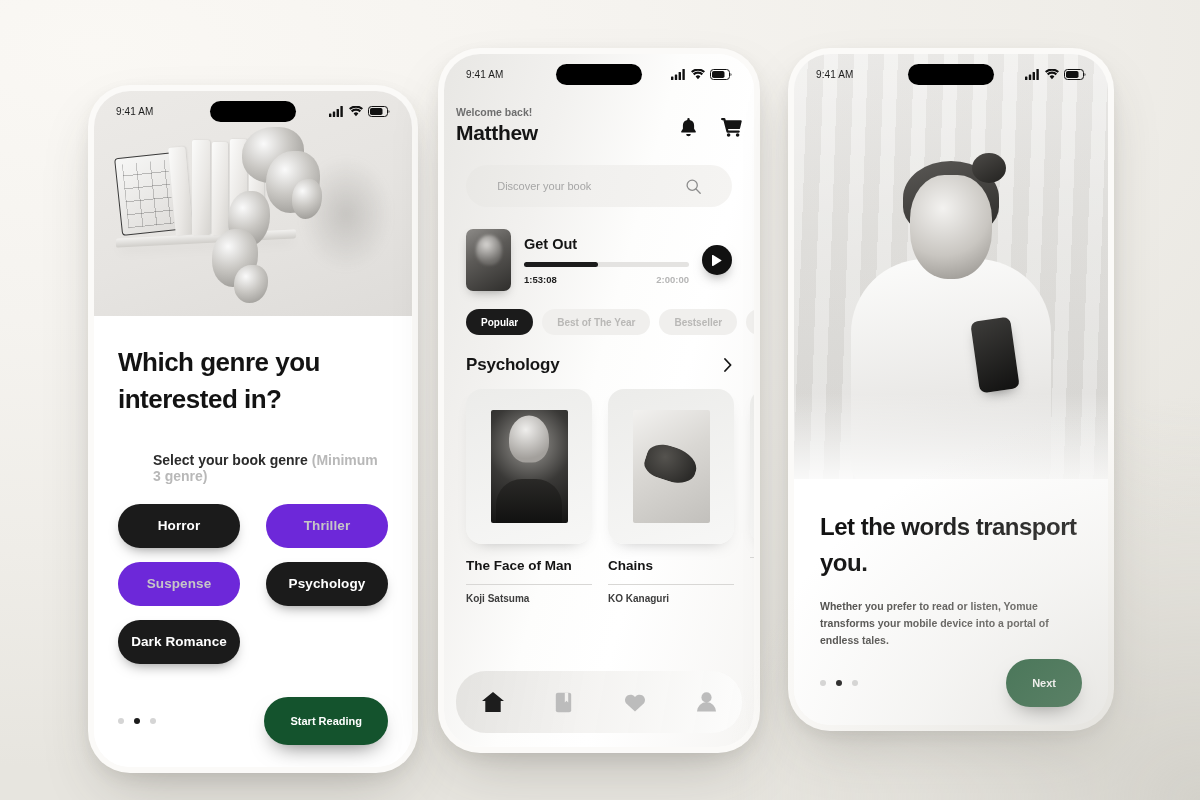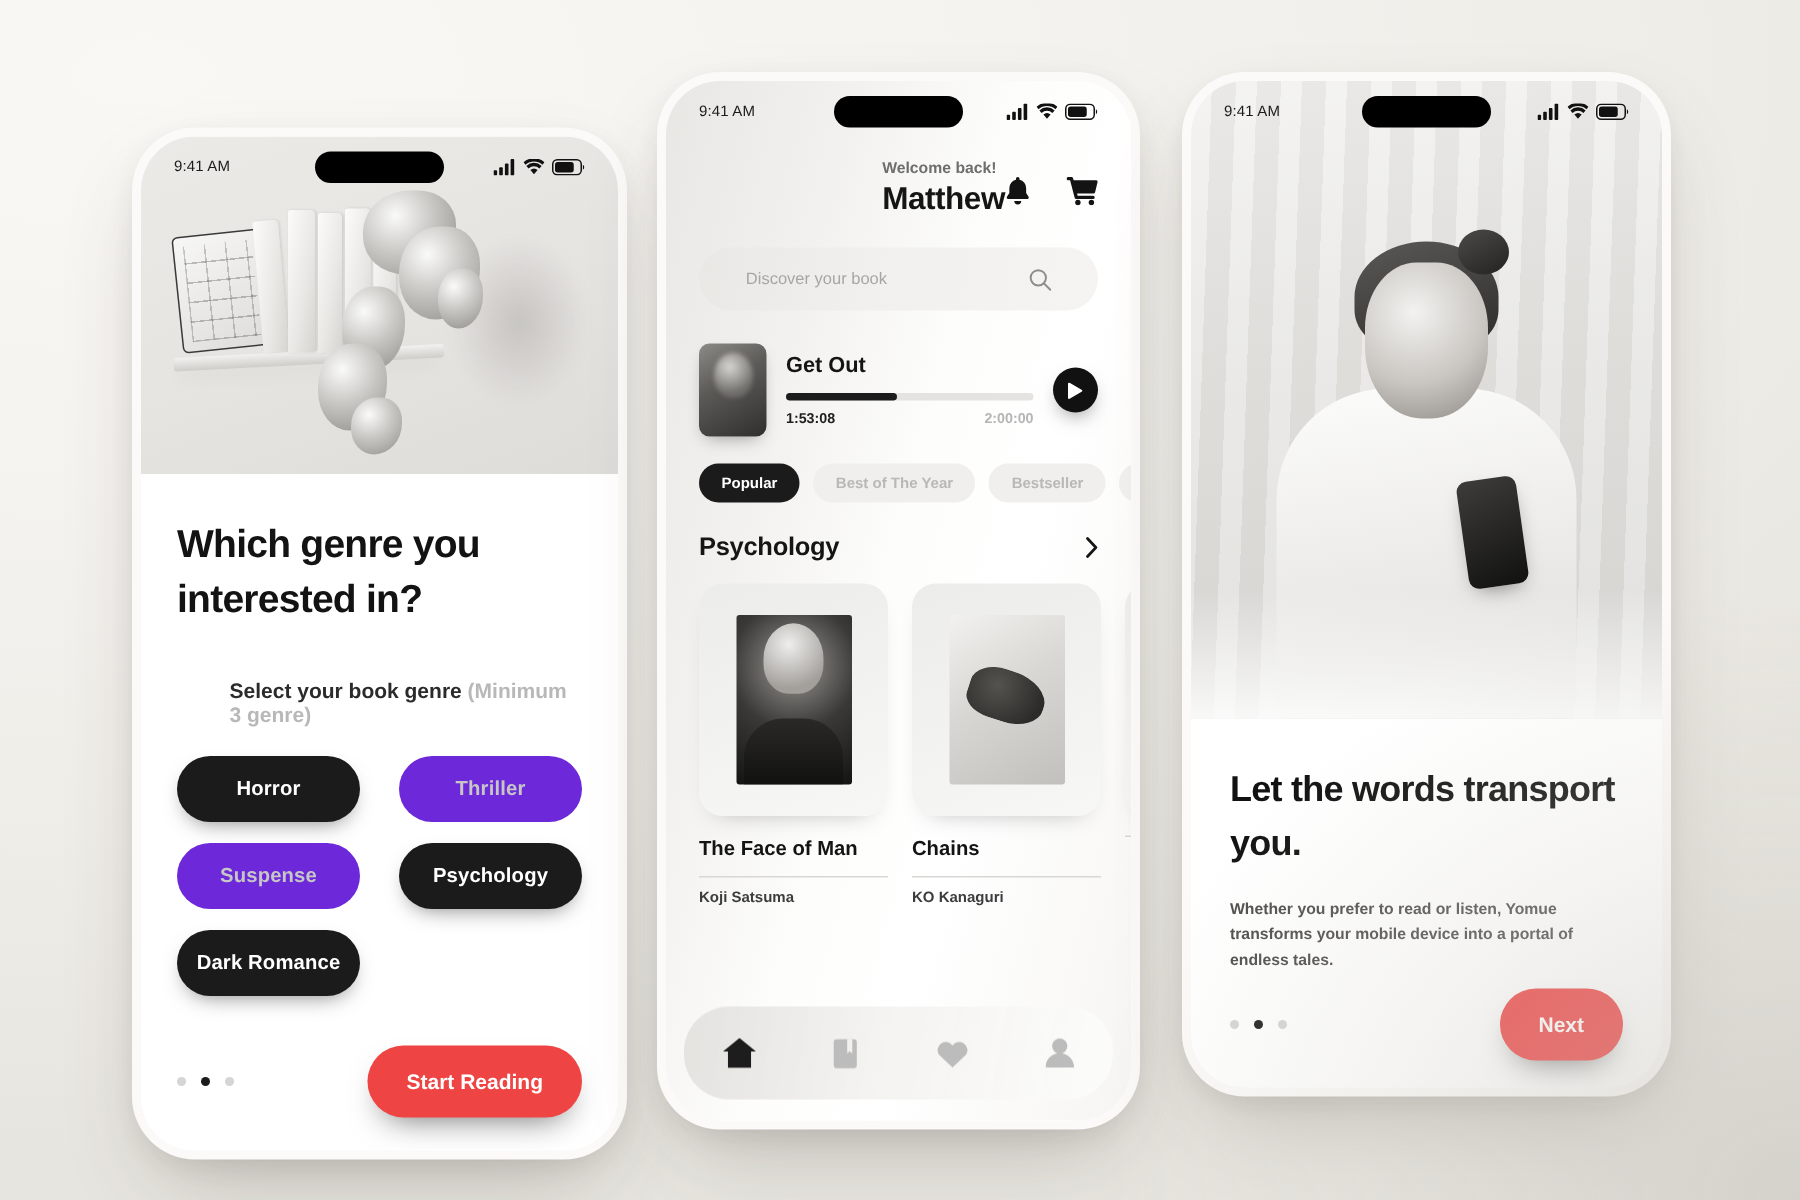--- a/index.html
+++ b/index.html
@@ -136,34 +136,34 @@
   .pill.off { background: #6d28d9; color: #c6c6c6; }
 
   .p1footer {
     position: absolute; left: 24px; right: 24px; bottom: 22px;
     display: flex; align-items: center; justify-content: space-between;
   }
   .dots { display: flex; align-items: center; gap: 10px; }
   .dot { width: 6px; height: 6px; border-radius: 50%; background: #d5d5d5; }
   .dot.active { background: #1b1b1b; }
   .cta {
-    background: #ef4444; color: #fff; border: none;
+    background: #14532d; color: #fff; border: none;
     padding: 0 26px; height: 48px; border-radius: 26px;
-    font-family: inherit; font-size: 14px; font-weight: 700;
+    font-family: inherit; font-size: 11px; font-weight: 700;
     cursor: pointer; box-shadow: 0 10px 22px -10px rgba(0,0,0,.6);
   }
 
   
   .p2 {
     position: absolute; inset: 0;
     background: linear-gradient(105deg,#e8e7e4 0%,#f2f1ef 26%,#fdfdfc 48%,#ffffff 66%,#f6f5f3 100%);
     padding-top: 40px;
     overflow: hidden;
   }
-  .p2head { padding: 12px 22px 0; display: flex; align-items: flex-start; justify-content: flex-end; }
+  .p2head { padding: 12px 12px 0; display: flex; align-items: flex-start; justify-content: space-between; }
   .welcome { font-size: 10.5px; font-weight: 600; color: #6e6e6e; }
   .uname { font-size: 21px; font-weight: 700; color: #151515; margin-top: 3px; letter-spacing: -.3px; }
   .headicons { display: flex; align-items: center; gap: 24px; padding-top: 12px; }
   .headicons svg { display: block; cursor: pointer; }
 
   .searchbar {
     margin: 20px 22px 0; height: 42px; border-radius: 22px;
     background: linear-gradient(100deg,#e9e8e5,#f1f0ee 45%,#f5f4f2);
     display: flex; align-items: center; justify-content: center;
     padding: 0 18px;

